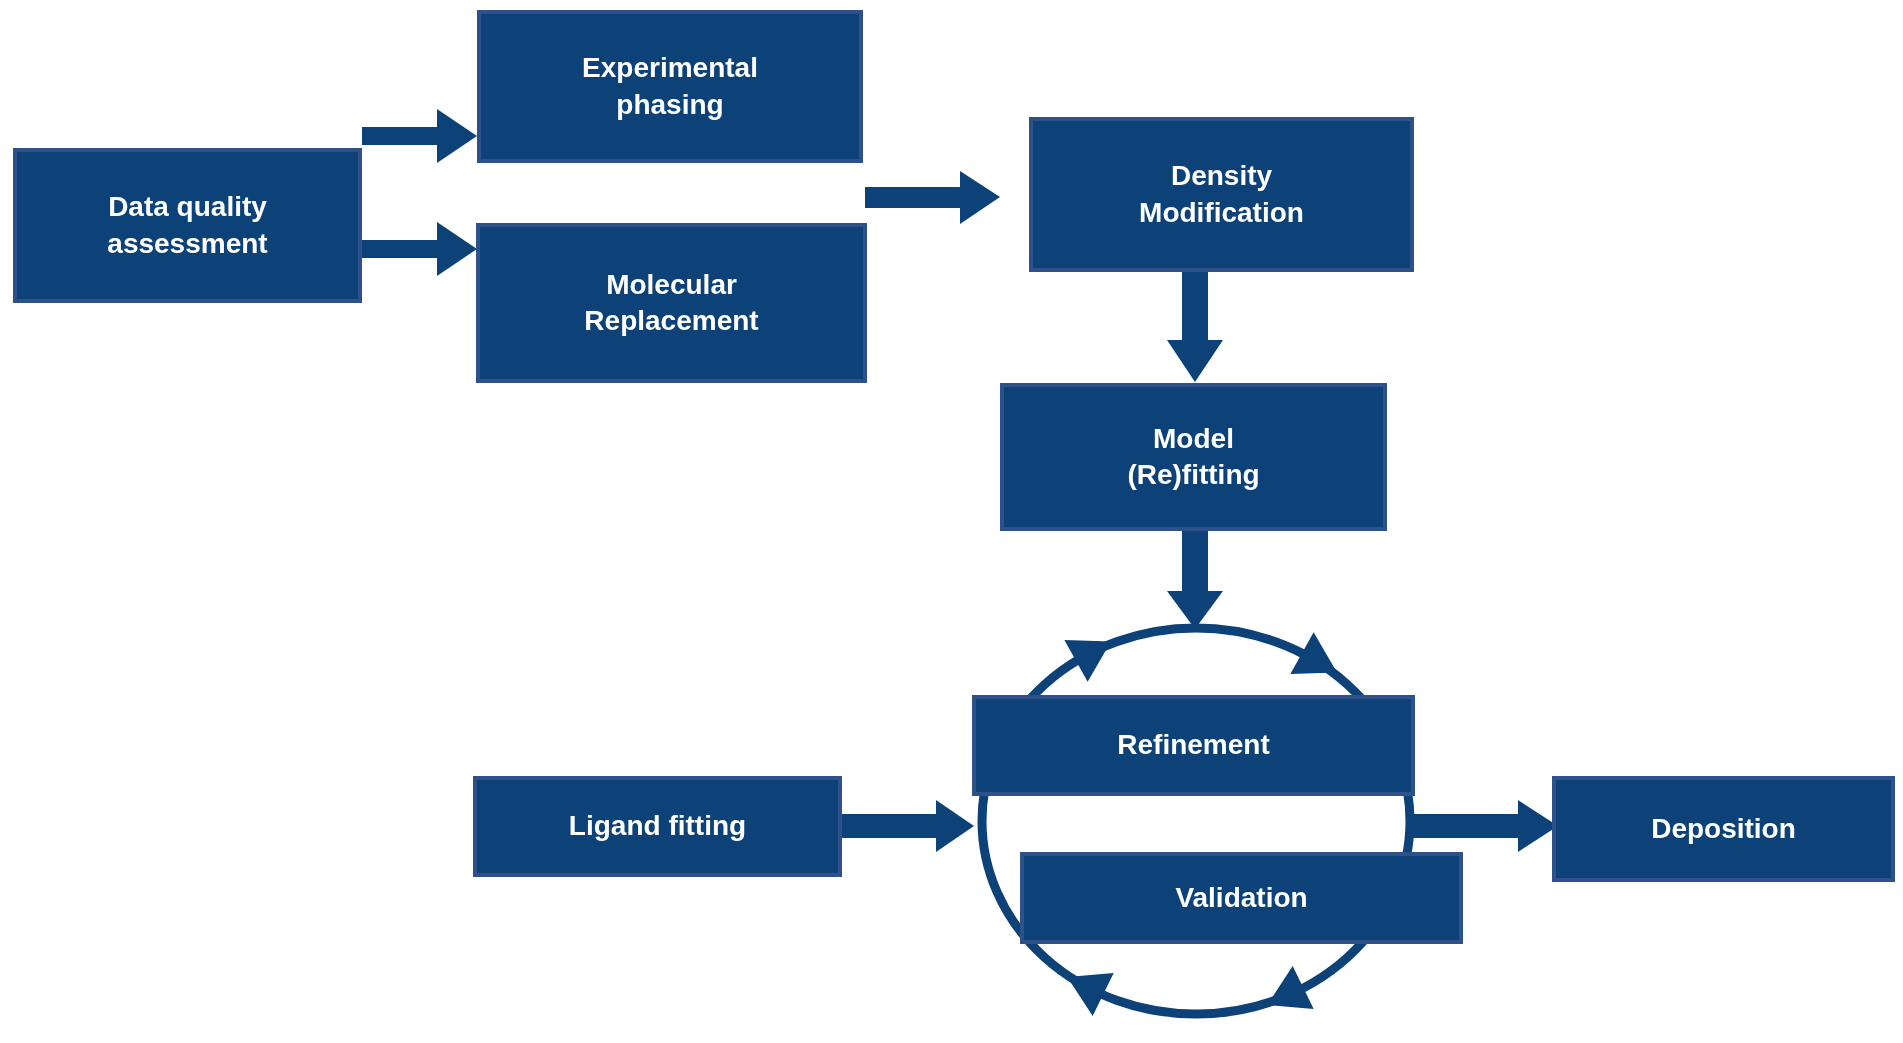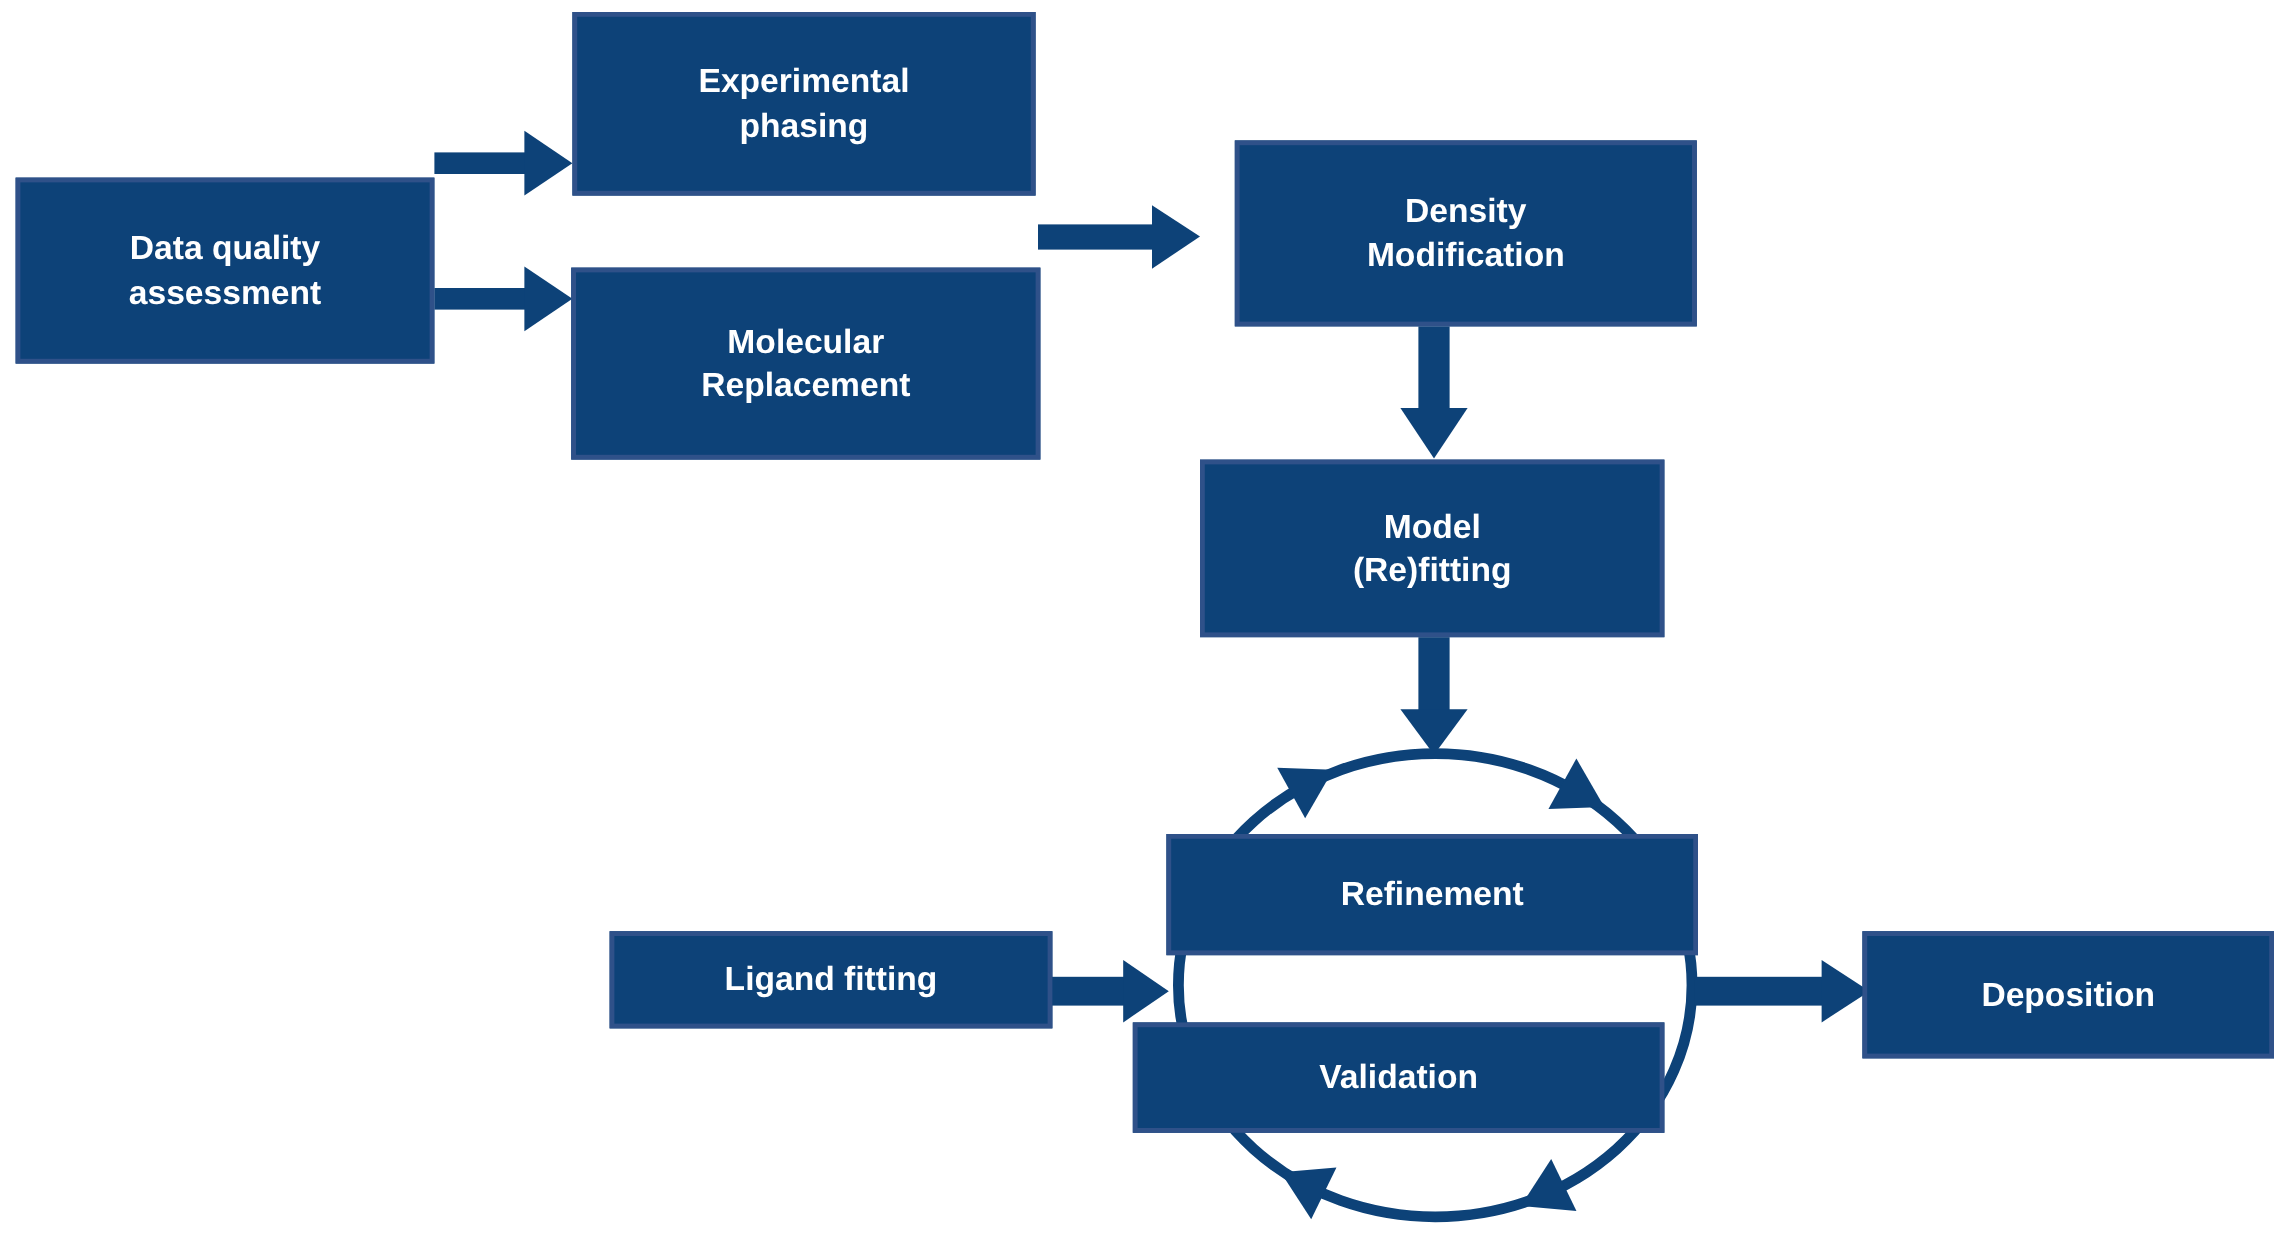--- a/index.html
+++ b/index.html
@@ -99,25 +99,25 @@
 
   <div class="node" style="left:1000px;top:383px;width:387px;height:148px;">
     <span>Model
 (Re)fitting</span>
   </div>
 
   <div class="node" style="left:972px;top:695px;width:443px;height:101px;">
     <span>Refinement</span>
   </div>
 
-  <div class="node" style="left:944px;top:852px;width:443px;height:92px;">
+  <div class="node" style="left:1020px;top:852px;width:443px;height:92px;">
     <span>Validation</span>
   </div>
 
-  <div class="node" style="left:473px;top:776px;width:369px;height:81px;margin-left:35px;">
+  <div class="node" style="left:473px;top:776px;width:369px;height:101px;">
     <span>Ligand fitting</span>
   </div>
 
   <div class="node" style="left:1552px;top:776px;width:343px;height:106px;align-items:center;">
     <span>Deposition</span>
   </div>
 
 </div>
 
 </body></html>

